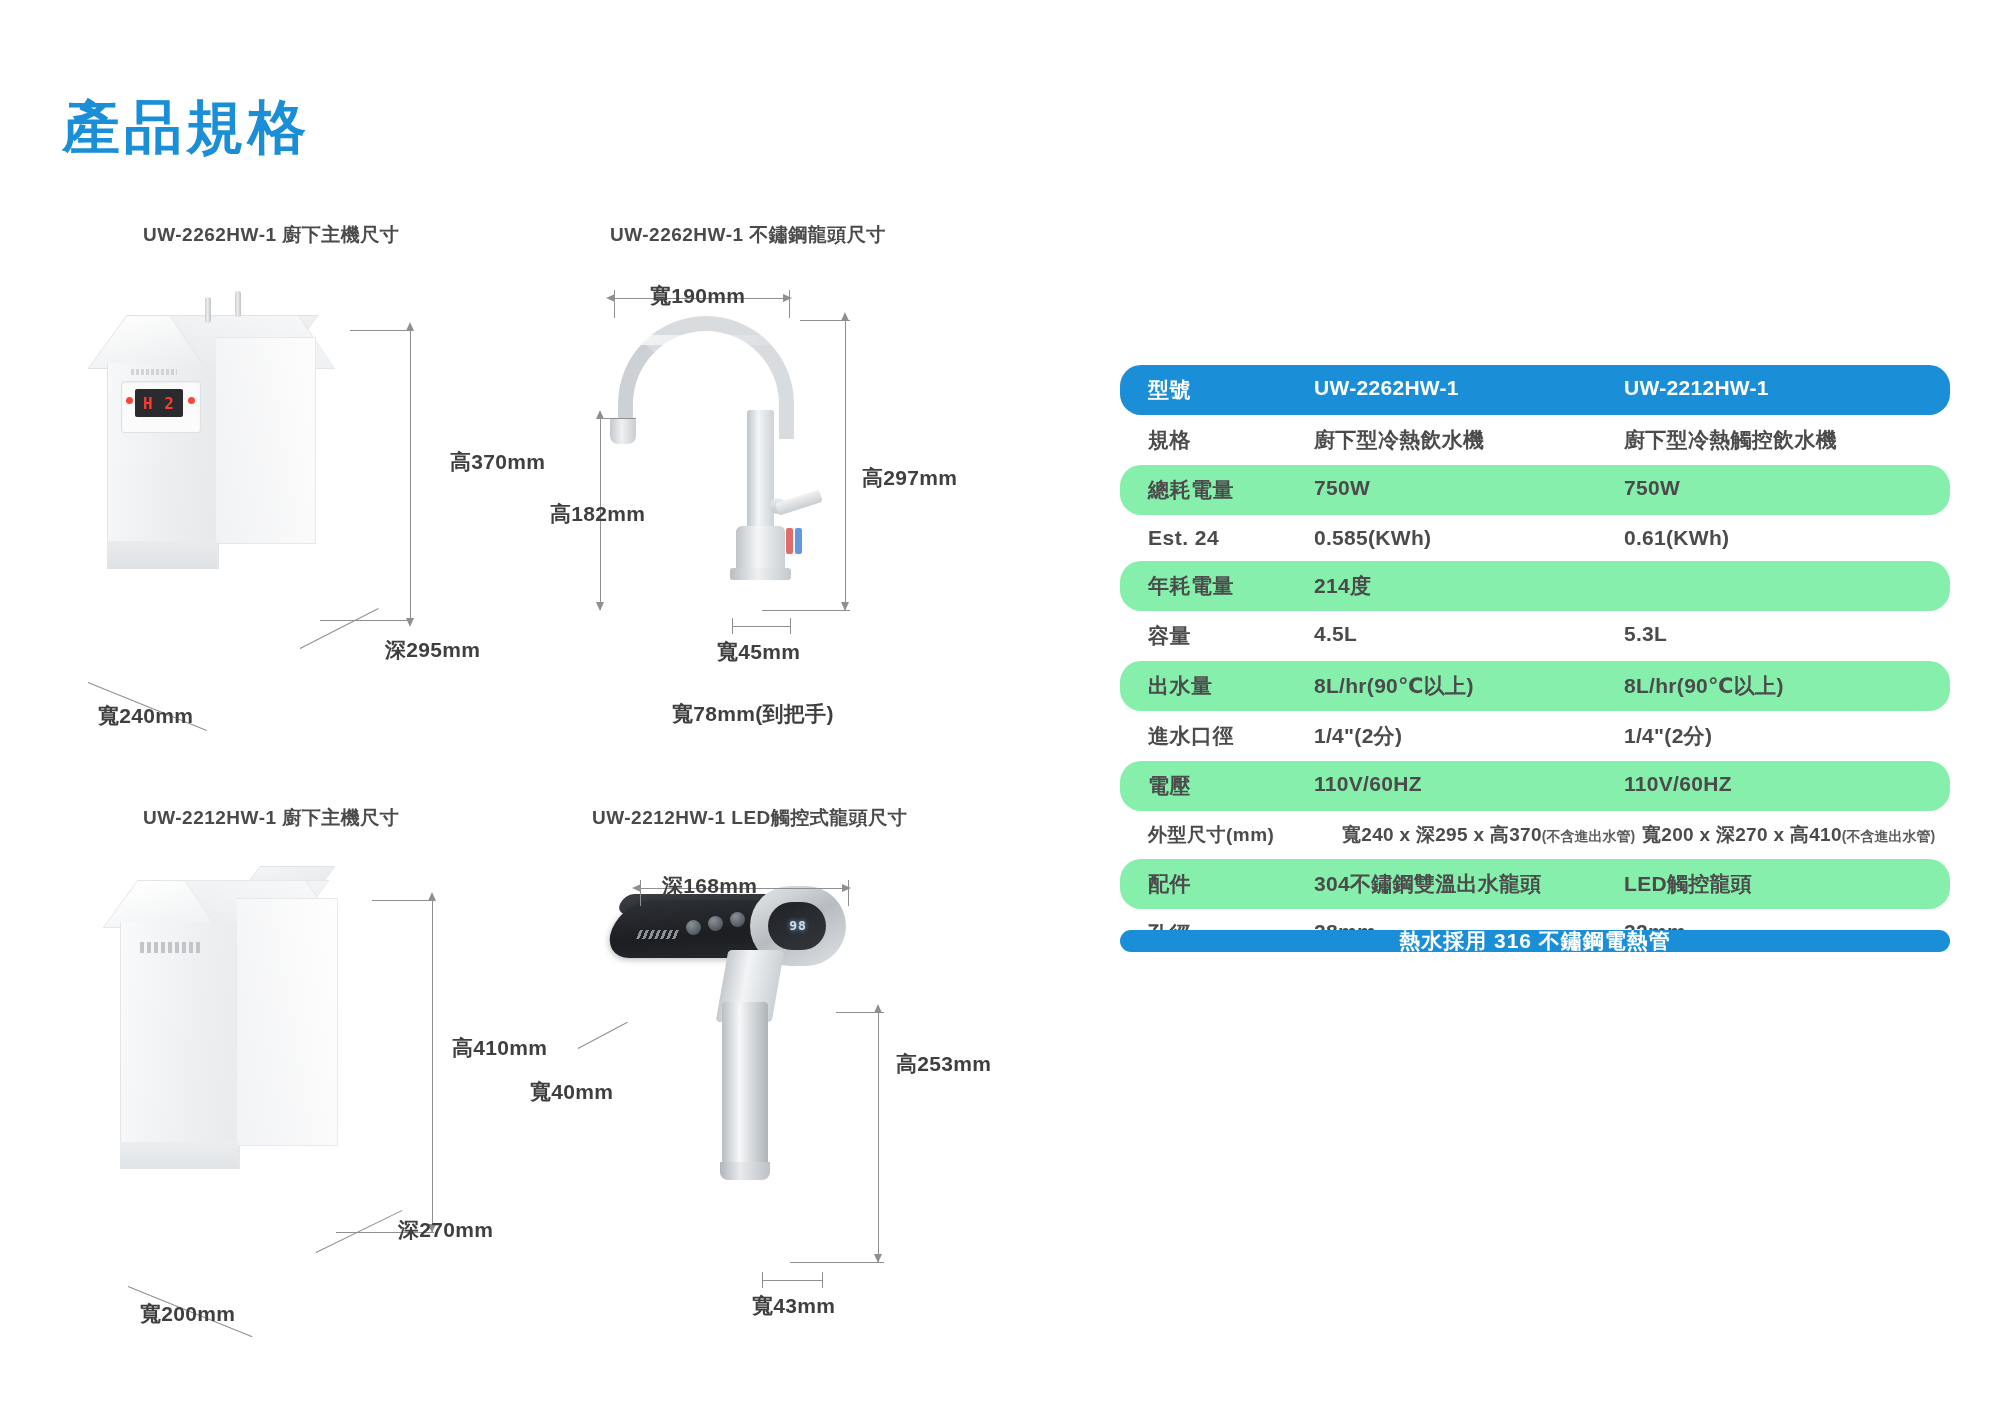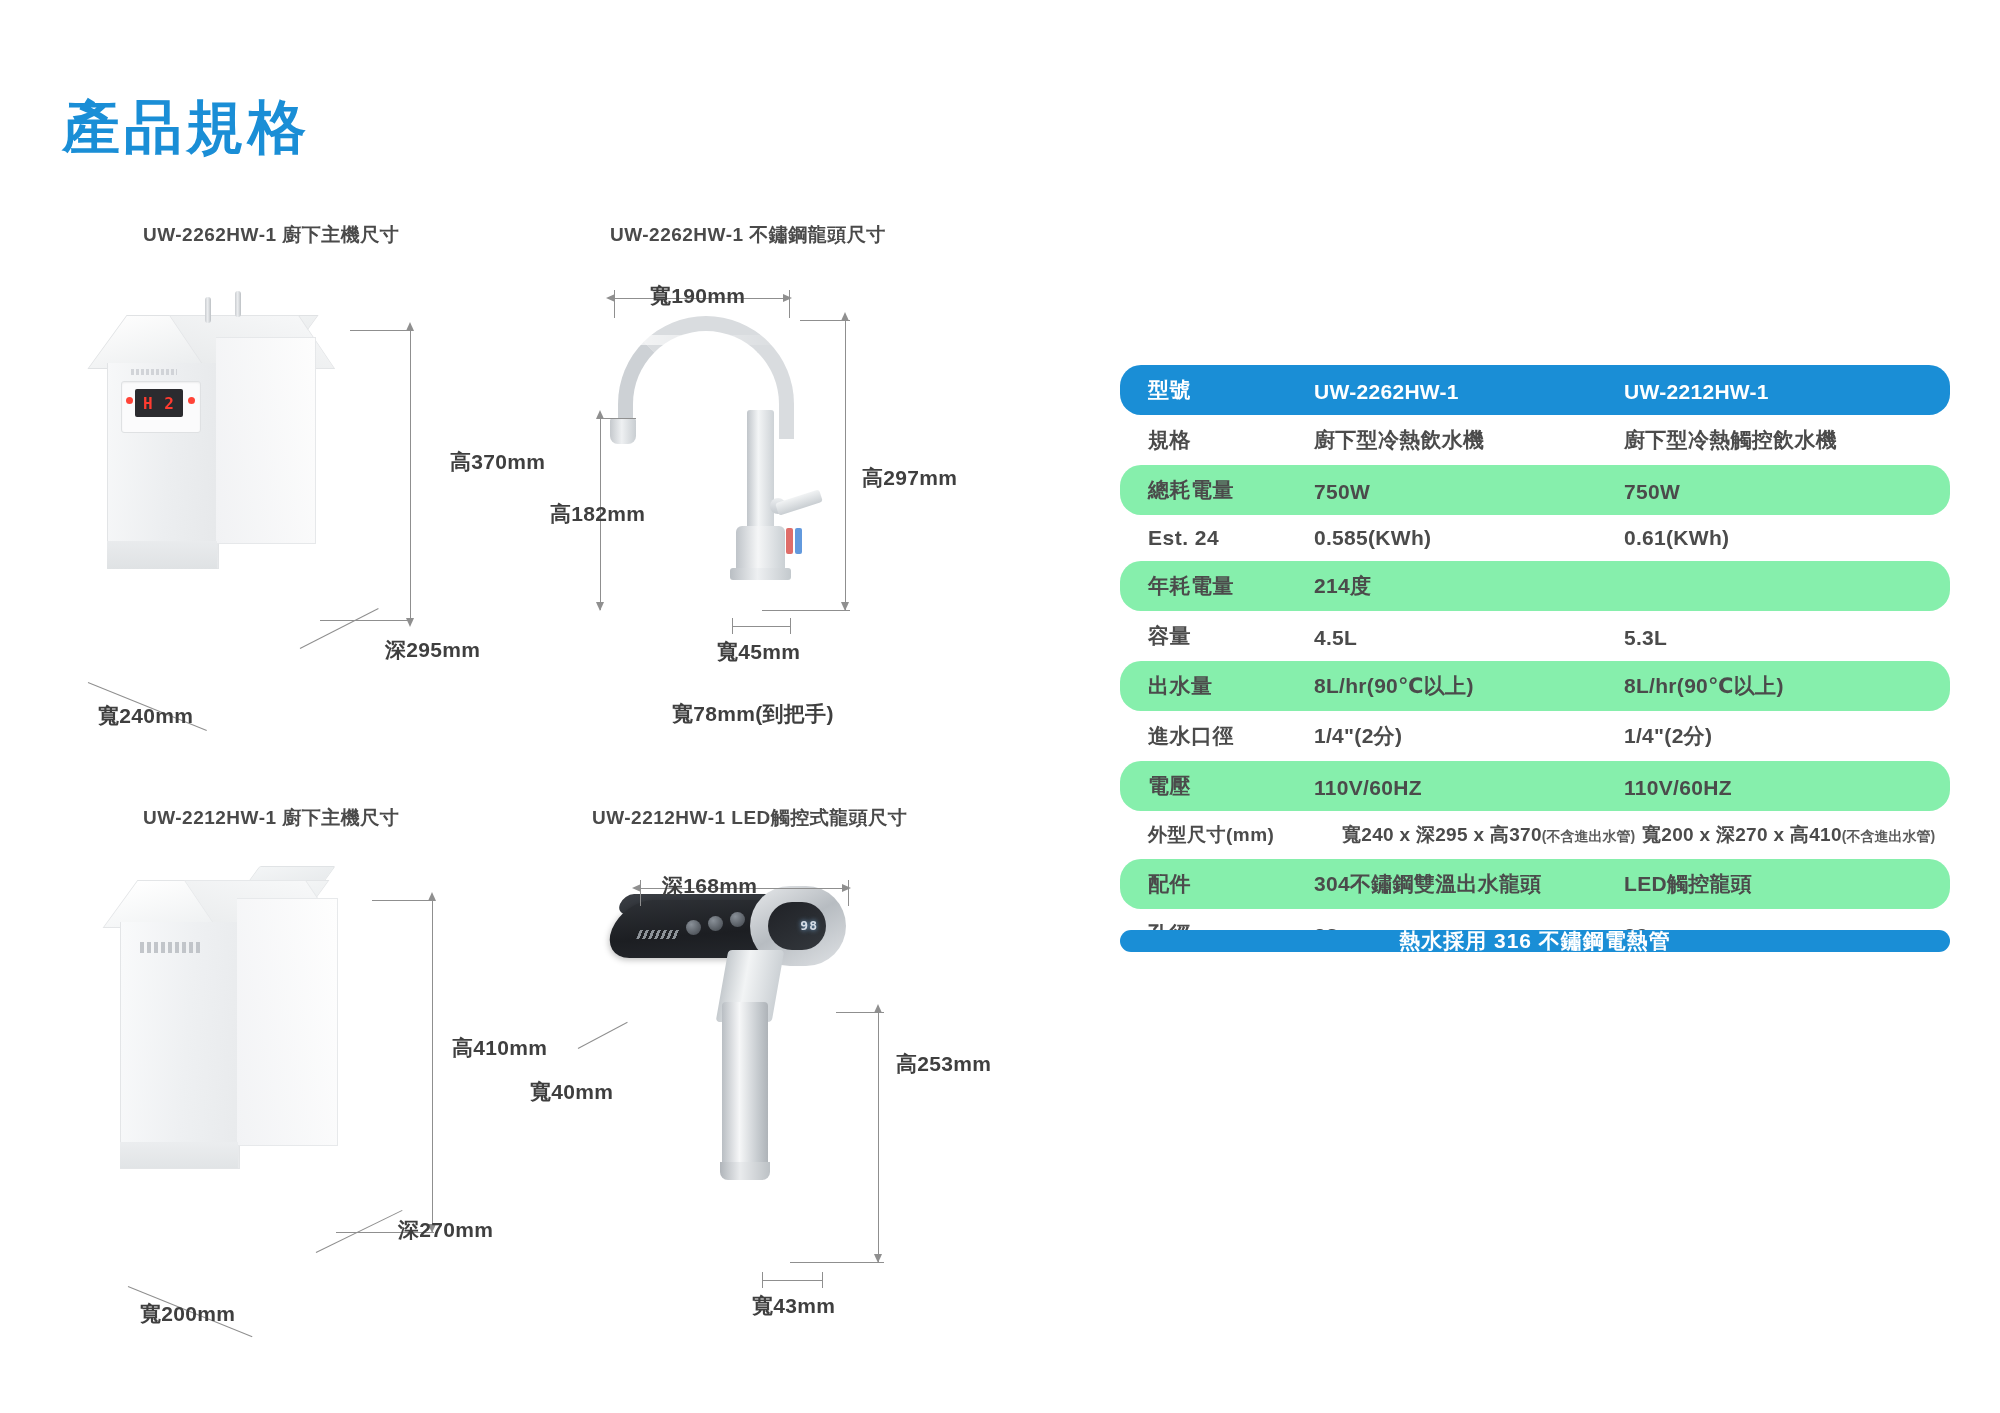--- a/index.html
+++ b/index.html
@@ -204,21 +204,21 @@
     border-radius:46px;
   }
   #art-d .chrome-in{
     position:absolute;left:168px;top:22px;width:58px;height:48px;
     background:linear-gradient(150deg,#1f2126,#34383d);
     border-radius:28px;
   }
   #art-d .ledtxt{
     position:absolute;left:178px;top:34px;width:40px;height:24px;
     color:#d6dde6;font-family:"DejaVu Sans Mono",monospace;
-    font-size:13px;font-weight:700;text-align:right;line-height:24px;
+    font-size:13px;font-weight:700;text-align:center;line-height:24px;
     letter-spacing:1px;text-shadow:0 0 5px #7fb7e8;
   }
   #art-d .tkey{
     position:absolute;width:15px;height:15px;border-radius:50%;
     background:radial-gradient(circle at 35% 30%,#8f969e,#40454b);
     opacity:.95;
   }
   #art-d .brandmark{
     position:absolute;left:38px;top:50px;width:40px;height:9px;
     background:repeating-linear-gradient(90deg,#9aa0a6 0 3px,transparent 3px 6px);
@@ -238,21 +238,21 @@
     position:absolute;left:120px;top:282px;width:50px;height:18px;
     background:linear-gradient(90deg,#b0b5ba,#e9ebed 40%,#bcc1c5);
     border-radius:0 0 8px 8px;
   }
 
   
   #spec-table{
     position:absolute;left:1120px;top:365px;width:830px;
     font-size:0;
   }
-  .strow{display:flex;align-items:flex-end;width:100%;min-height:44px;border-radius:21px;}
+  .strow{display:flex;align-items:flex-start;width:100%;min-height:44px;border-radius:21px;}
   .strow.head{background:#1a8ed6;}
   .strow.alt{background:#86efac;}
   .strow.plain{background:#ffffff;}
   .c0{width:190px;padding:11px 0 11px 28px;box-sizing:border-box;}
   .c1{width:310px;padding:11px 0 11px 4px;box-sizing:border-box;}
   .c2{width:330px;padding:11px 0 11px 4px;box-sizing:border-box;}
   .lbl{font-size:21px;font-weight:700;color:#4b4b4b;letter-spacing:.5px;white-space:nowrap;}
   .val{font-size:21px;font-weight:700;color:#4b4b4b;letter-spacing:.3px;white-space:nowrap;}
   .strow.head .lbl,.strow.head .val{color:#ffffff;}
   .strow.dimrow .c0{width:218px;}

